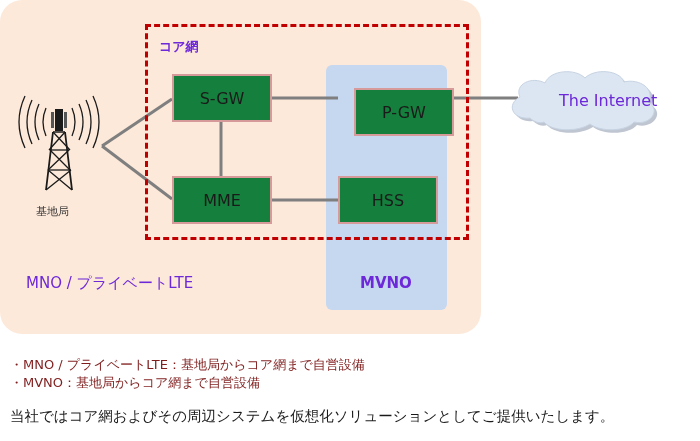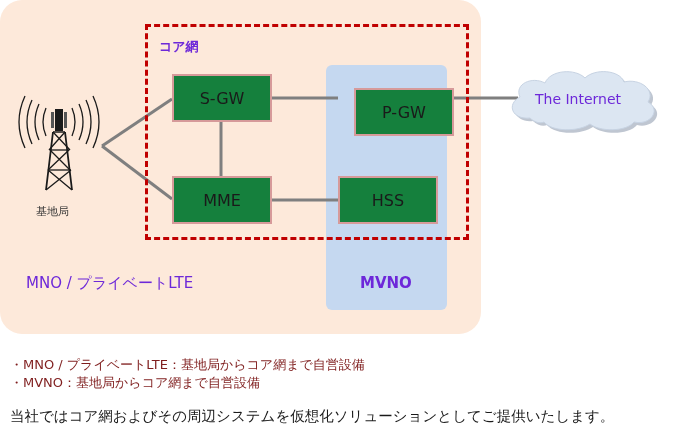--- a/index.html
+++ b/index.html
@@ -76,21 +76,21 @@
 <div class="node" style="left:338px; top:88px;margin-left:16px;">
   <span>P-GW</span>
 </div>
 <div class="node" style="left:172px; top:176px;">
   <span>MME</span>
 </div>
 <div class="node" style="left:338px; top:176px;">
   <span>HSS</span>
 </div>
 
-<div class="abs label" style="left:535px; top:91px; font-size:14px;">The Internet</div>
+<div class="abs label" style="left:559px; top:91px; font-size:16px;">The Internet</div>
 <div class="abs label" style="left:36px; top:204px; font-size:11px; color:#333;">基地局</div>
 
 <div class="abs label" style="left:26px; top:274px;">MNO / プライベートLTE</div>
 <div class="abs label" style="left:360px; top:274px;font-weight:bold;">MVNO</div>
 
 <div class="abs note" style="left:10px; top:356px;">・MNO / プライベートLTE：基地局からコア網まで自営設備</div>
 <div class="abs note" style="left:10px; top:374px;">・MVNO：基地局からコア網まで自営設備</div>
 
 <div class="abs summary" style="left:10px; top:407px;">当社ではコア網およびその周辺システムを仮想化ソリューションとしてご提供いたします。</div>
 

